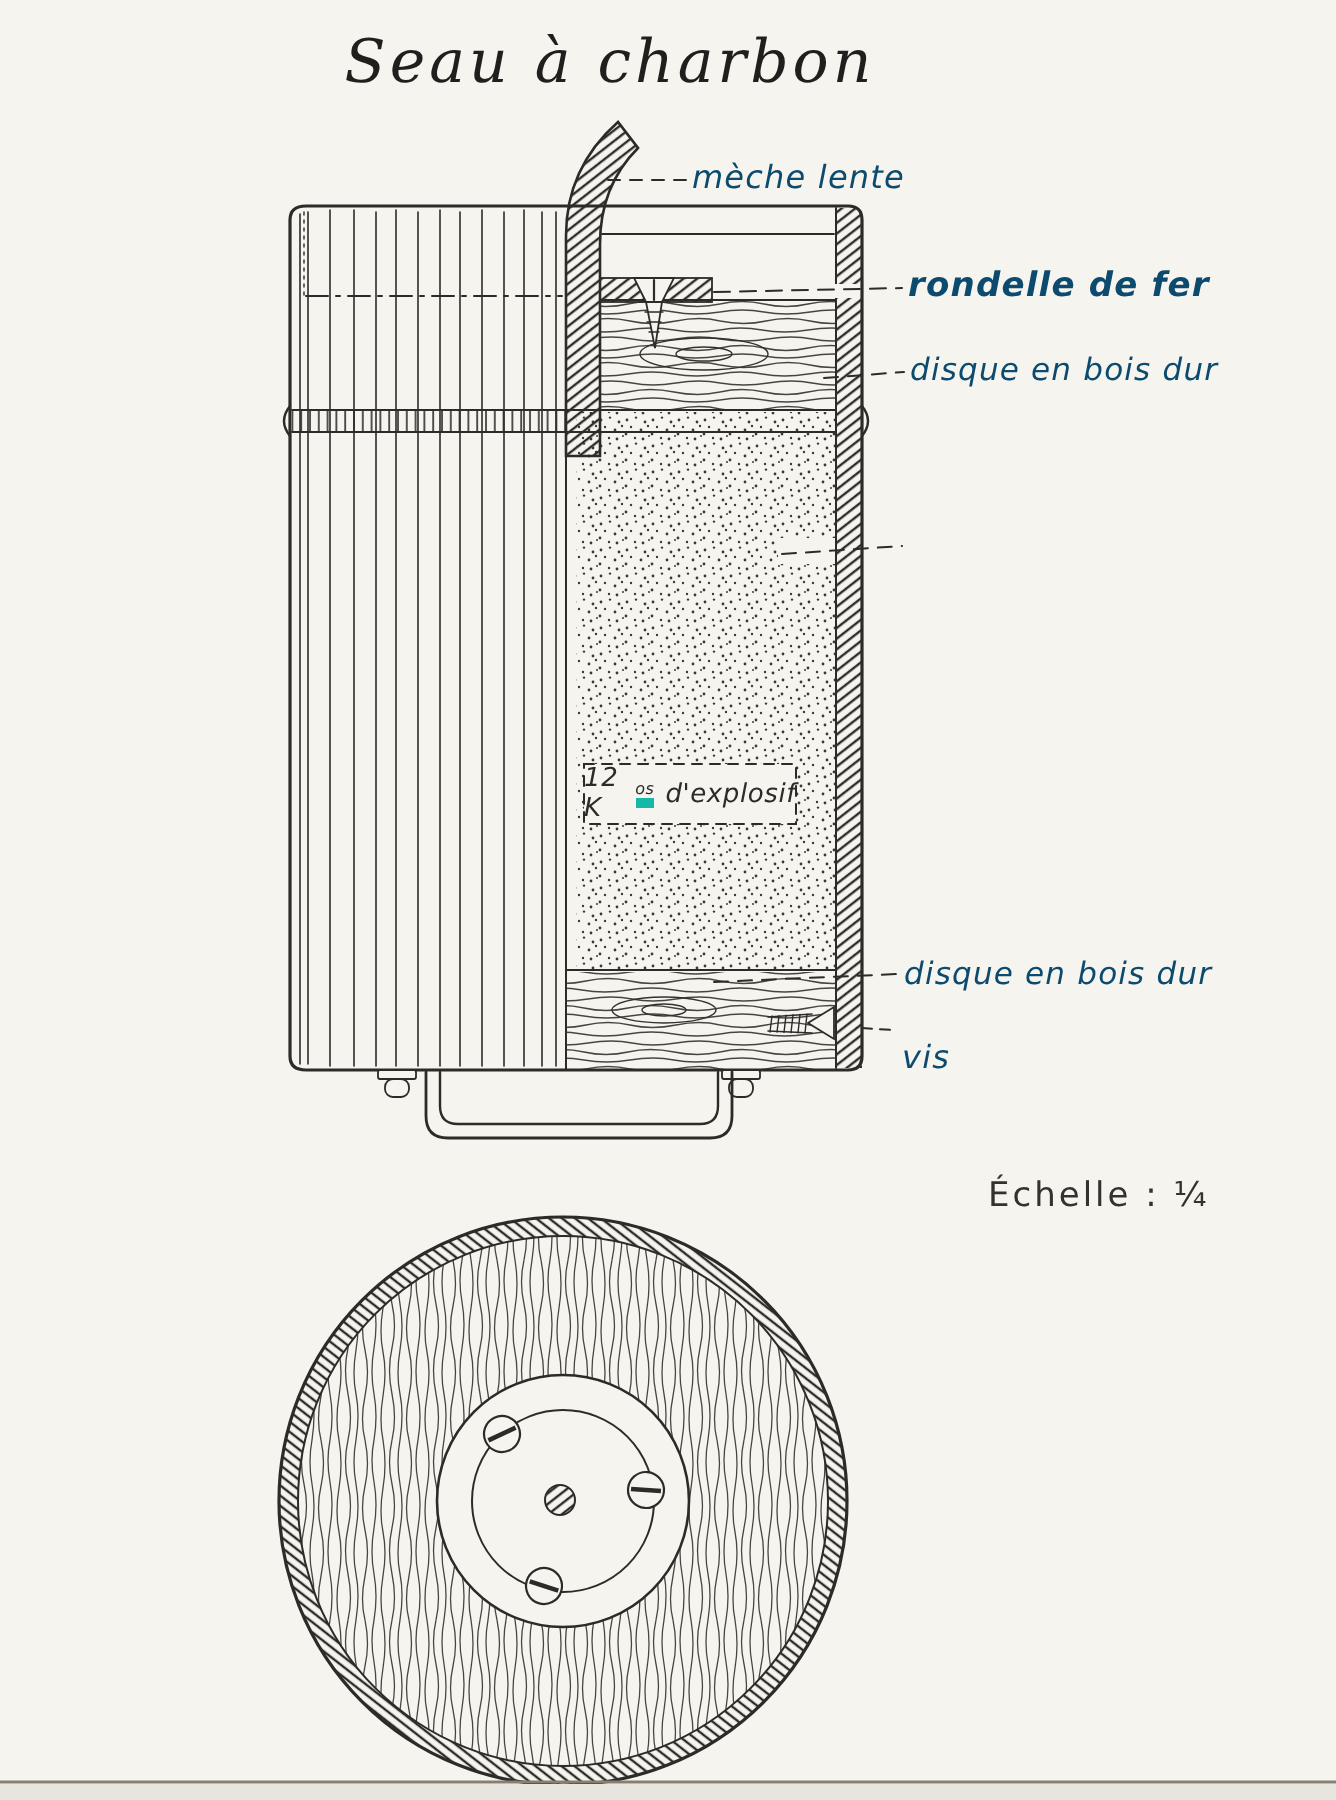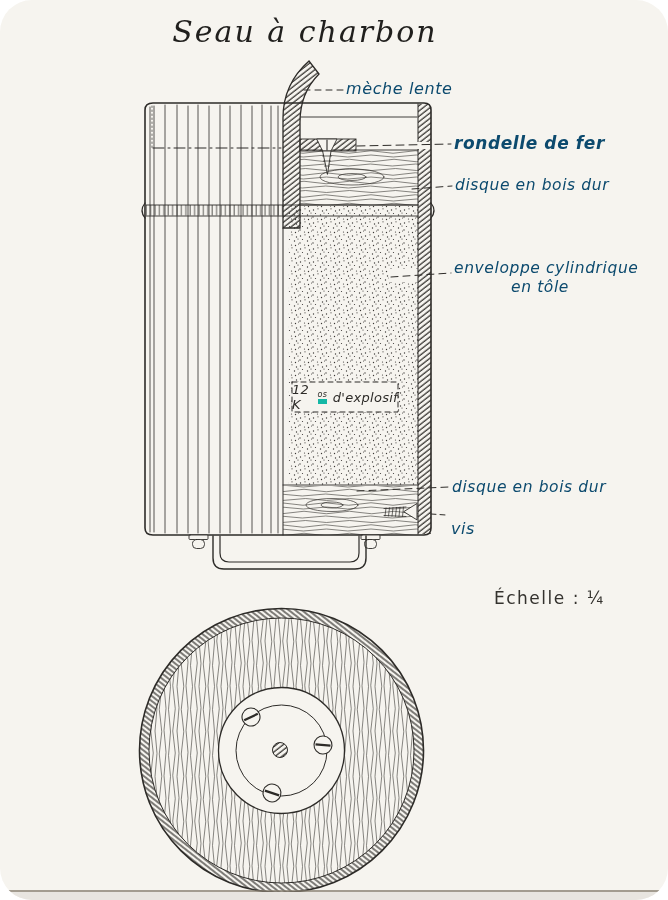--- a/index.html
+++ b/index.html
@@ -1,17 +1,17 @@
 <!DOCTYPE html>
 <html><head>
 <meta charset="utf-8">
 <style>
   html,body{margin:0;padding:0;}
   .paper{position:relative;width:668px;height:900px;background:#f6f4ef;overflow:hidden;
-         font-family:"DejaVu Sans",sans-serif;color:#2d2b28;border-radius:32px;}
+         font-family:"DejaVu Sans",sans-serif;color:#2d2b28;}
   svg{position:absolute;left:0;top:0;}
   .lbl{position:absolute;white-space:nowrap;font-style:italic;font-size:15.5px;
        letter-spacing:0.6px;color:#0c4a6e;line-height:1.25;}
   .title{position:absolute;left:150px;top:14px;width:310px;text-align:center;
          font-family:"DejaVu Serif",serif;font-style:italic;font-size:30px;
          letter-spacing:2px;color:#201f1d;}
   .fuse{left:346px;top:79px;font-size:16px;}
   .washer{left:454px;top:133px;font-size:17px;font-weight:bold;}
   .tdisc{left:455px;top:176px;}
   .envel{left:454px;top:259px;width:172px;}
@@ -214,24 +214,20 @@
     <line x1="0" y1="891" x2="668" y2="891" stroke="#877f70" stroke-width="1.4"></line>
   </g>
 </svg>
 
 <div class="title">Seau à charbon</div>
 
 <div class="lbl fuse">mèche lente</div>
 <div class="lbl washer">rondelle de fer</div>
 <div class="lbl tdisc">disque en bois dur</div>
 
-<div class="lbl envel">
-  <span class="l1">enveloppe cylindrique</span>
-  <span class="l2">en tôle</span>
-</div>
 
 <div class="expl">
   <span>12 K</span><sup>os</sup>&nbsp;<span>d'explosif</span>
 </div>
 
 <div class="lbl bdisc">disque en bois dur</div>
 <div class="lbl vis">vis</div>
 
 <div class="scale">Échelle : ¼</div>
 

